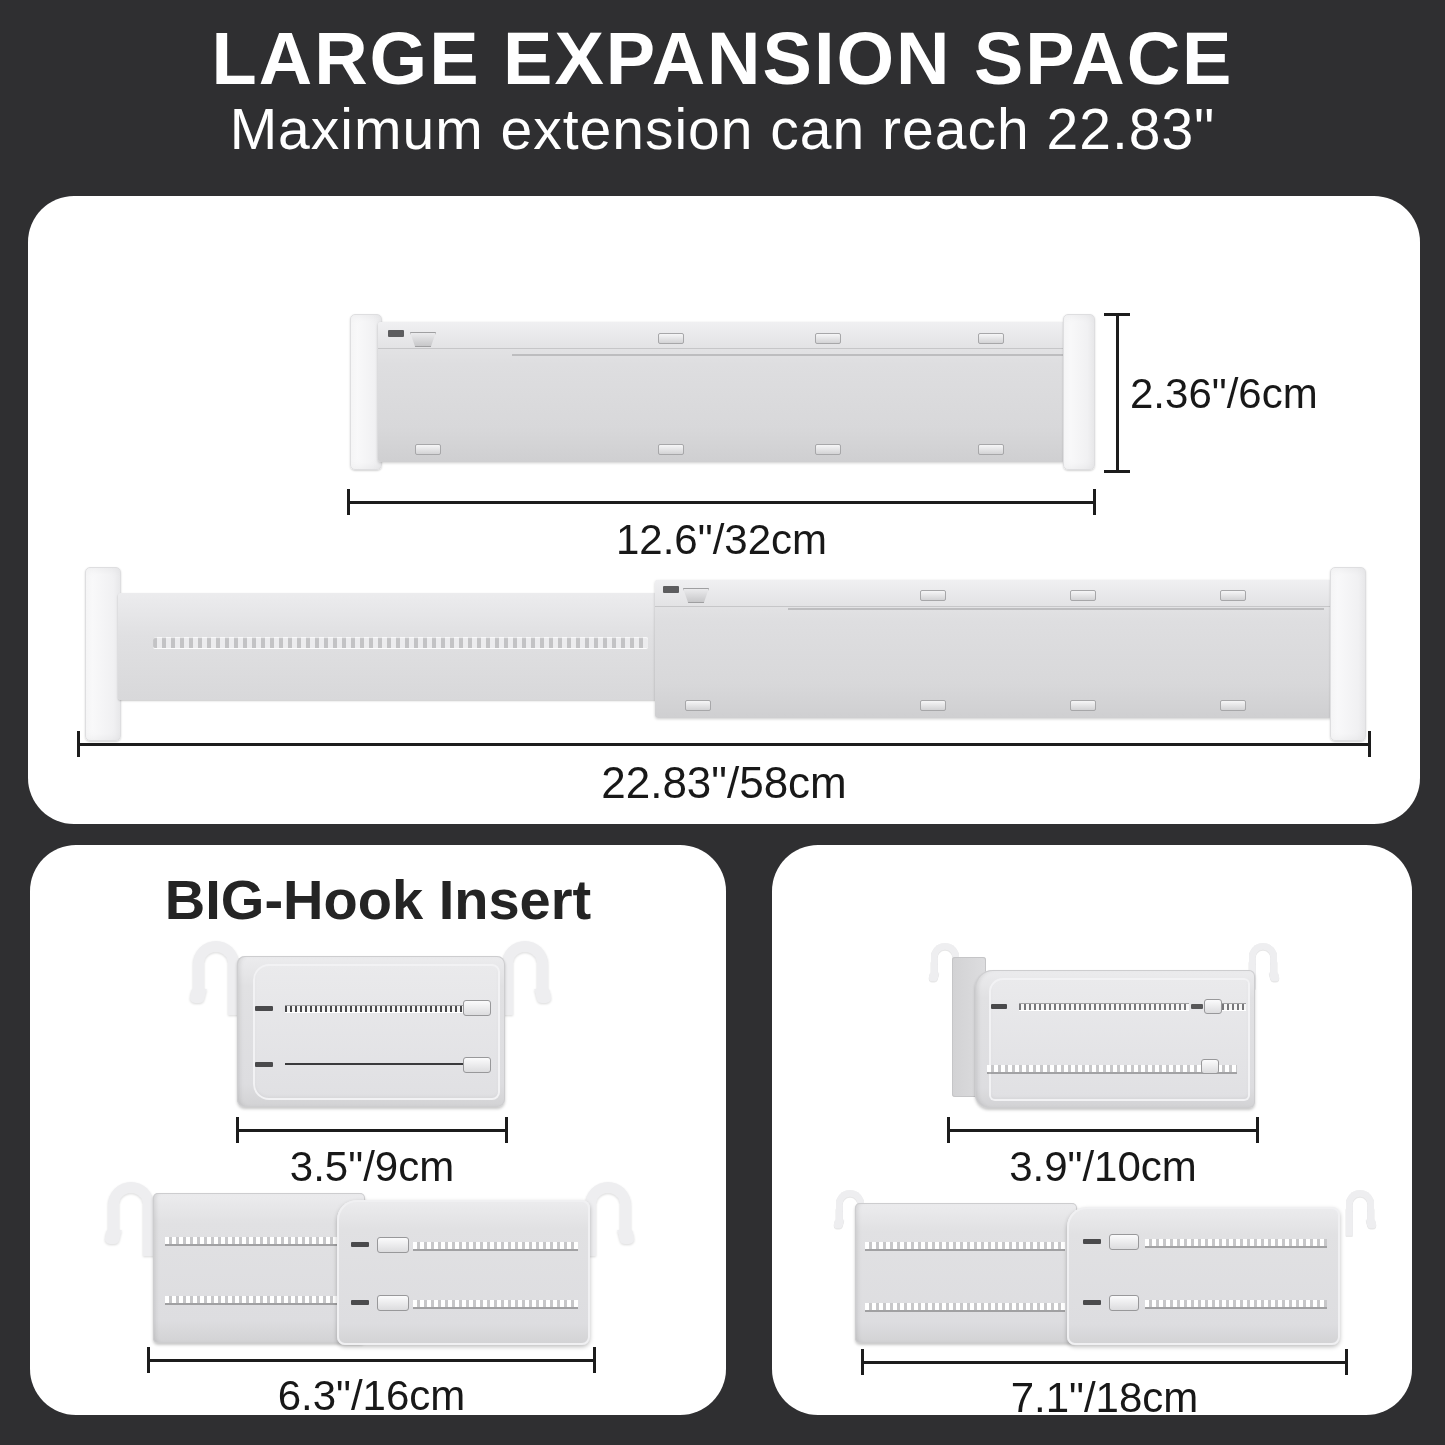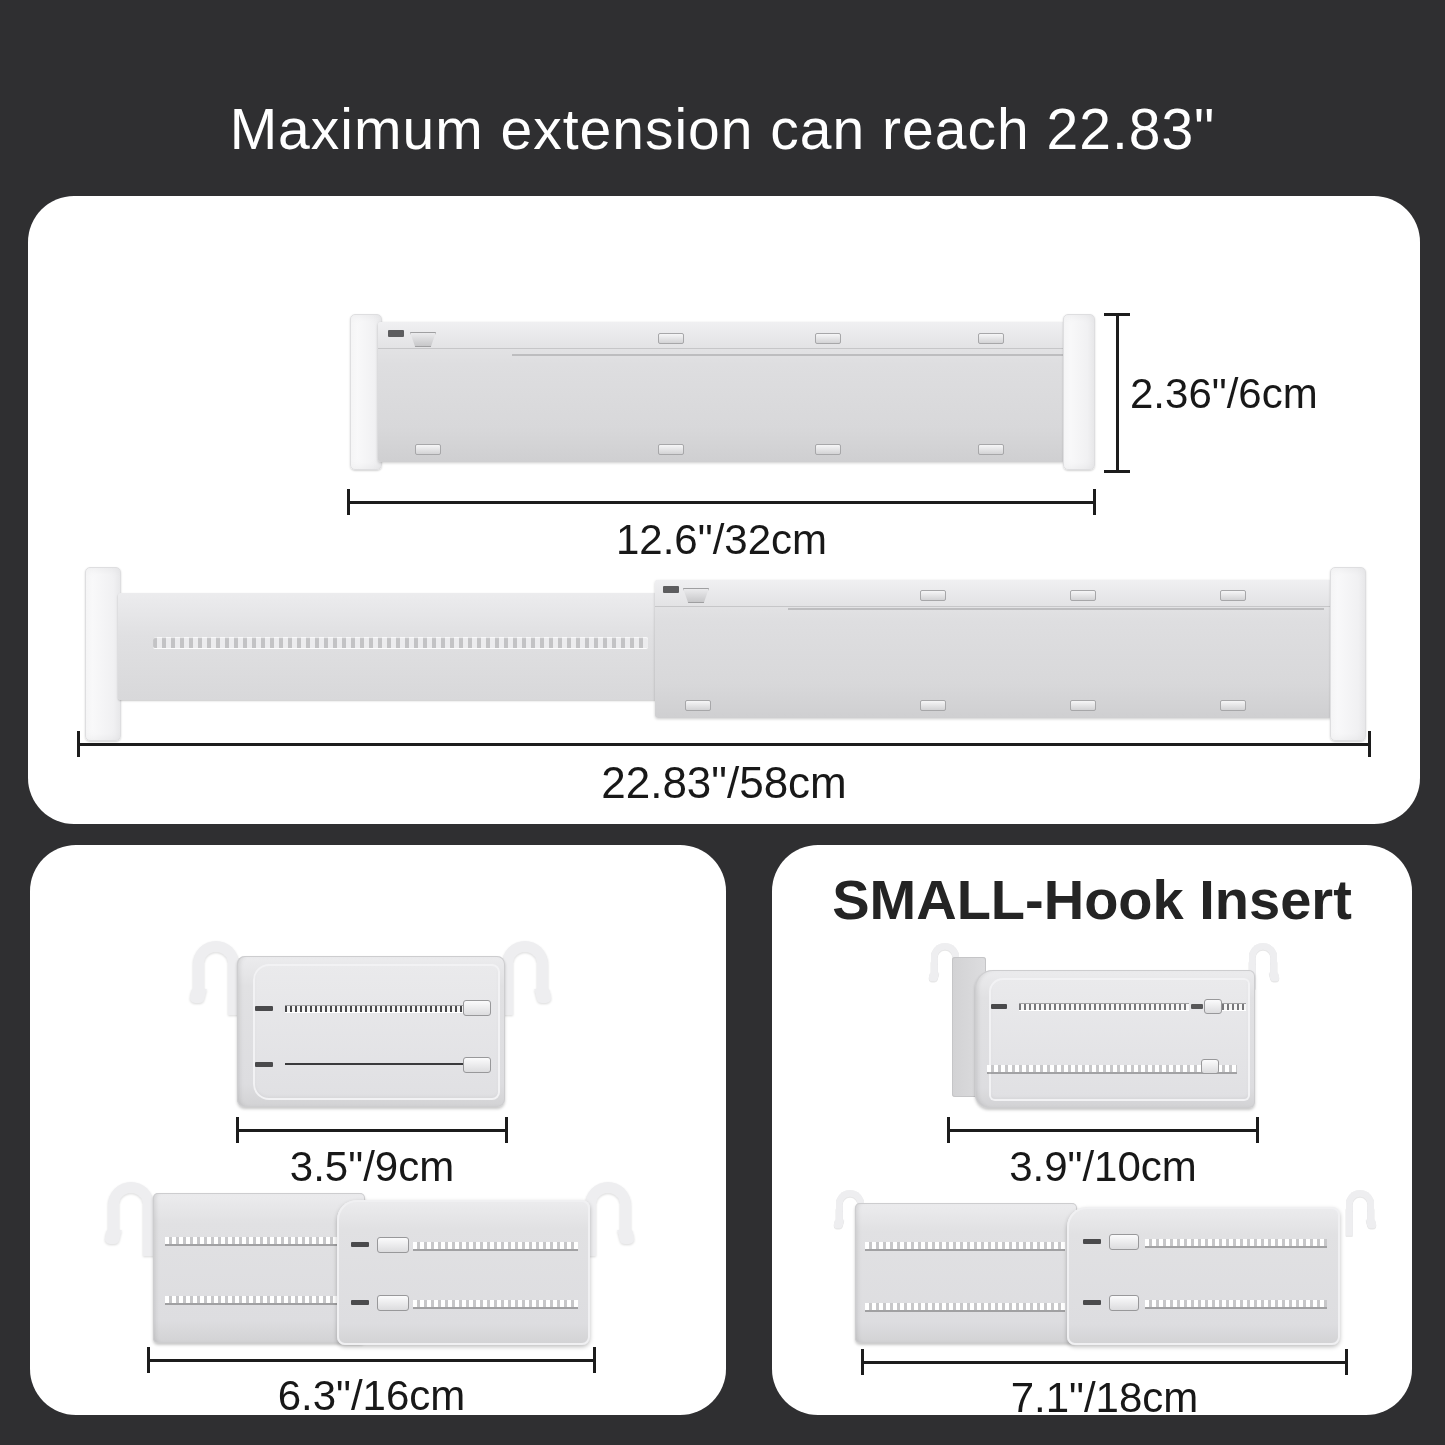--- a/index.html
+++ b/index.html
@@ -73,20 +73,21 @@
              border-radius:1px 0 4px 7px;transform:skewX(-14deg);}
   .hook.flip{transform:scaleX(-1);}
   .hook.small{transform:scale(.62);transform-origin:top center;}
   .hook.small.flip{transform:scale(-.62,.62);transform-origin:top center;}
 </style>
 </head>
 <body>
 
 <div id="stage">
 
+  <div class="abs hdr-title">LARGE EXPANSION SPACE</div>
   <div class="abs hdr-sub">Maximum extension can reach 22.83"</div>
 
   <div class="abs card" style="left:28px;top:196px;width:1392px;height:628px;">
 
     <div class="cap" style="left:322px;top:118px;width:30px;height:154px;"></div>
     <div class="divbody" style="left:350px;top:126px;width:687px;height:140px;">
       <div class="band"></div>
       <div class="clip-a" style="left:10px;top:8px;width:16px;height:7px;"></div>
       <div class="clip-b" style="left:32px;top:10px;width:24px;height:13px;"></div>
       <div class="tab" style="left:280px;top:11px;"></div>
@@ -135,20 +136,21 @@
 
     <div class="dimh" style="left:50px;top:548px;width:1292px;">
       <i class="bar"></i>
       <i class="tk l"></i>
       <i class="tk r"></i>
     </div>
     <div class="dimlab center" style="left:50px;top:564px;width:1292px;font-size:44px;">22.83"/58cm</div>
   </div>
 
   <div class="abs card" style="left:30px;top:845px;width:696px;height:570px;">
+    <div class="abs card-title" style="top:26px;">BIG-Hook Insert</div>
 
     <div class="hook" style="left:163px;top:96px;">
       <i class="arc"></i>
         <i class="leg-b"></i>
       <i class="leg-f"></i>
         <i class="tip"></i>
     </div>
     <div class="hook flip" style="left:472px;top:96px;">
       <i class="arc"></i>
         <i class="leg-b"></i>
@@ -198,21 +200,20 @@
     </div>
     <div class="dimh" style="left:118px;top:515px;width:447px;">
       <i class="bar"></i>
       <i class="tk l"></i>
       <i class="tk r"></i>
     </div>
     <div class="dimlab center" style="left:118px;top:529px;width:447px;">6.3"/16cm</div>
   </div>
 
   <div class="abs card" style="left:772px;top:845px;width:640px;height:570px;">
-    <div class="abs card-title" style="top:26px;">SMALL-Hook Insert</div>
 
     <div class="hook small" style="left:150px;top:98px;">
       <i class="arc"></i>
         <i class="leg-b"></i>
       <i class="leg-f"></i>
         <i class="tip"></i>
     </div>
     <div class="hook small flip" style="left:468px;top:98px;">
       <i class="arc"></i>
         <i class="leg-b"></i>

